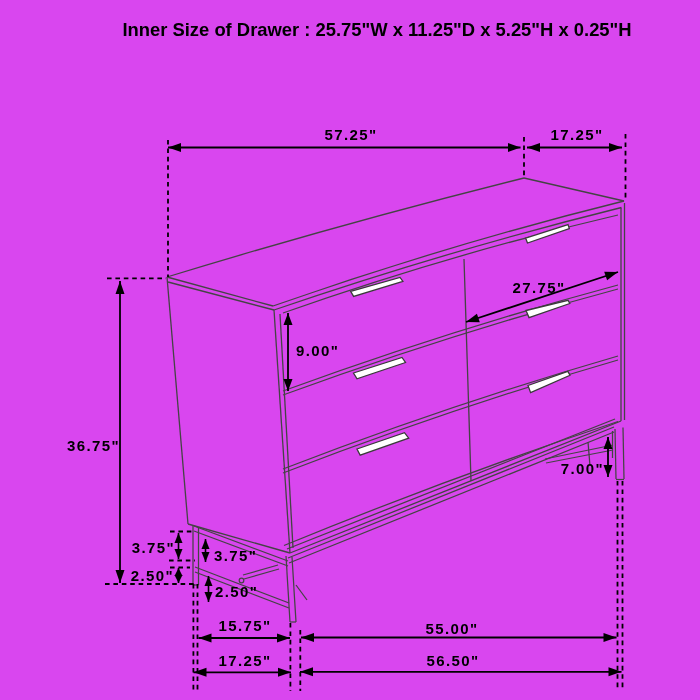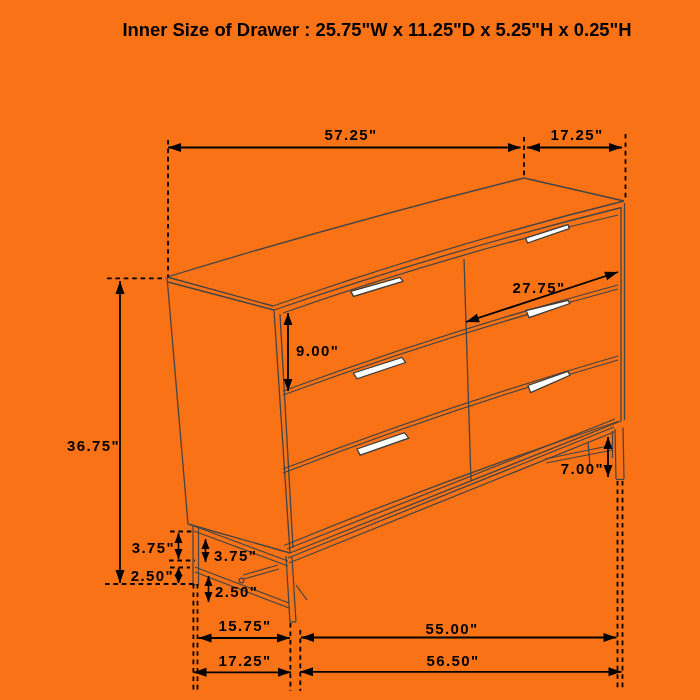--- a/index.html
+++ b/index.html
@@ -1,16 +1,16 @@
 <!DOCTYPE html>
 <html><head>
 <meta charset="utf-8">
 <style>
   html,body{margin:0;padding:0;background:#ffffff;}
-  .page{position:relative;width:700px;height:700px;background:#f97316;overflow:hidden;
+  .page{position:relative;width:700px;height:700px;background:#d946ef;overflow:hidden;
         font-family:"Liberation Sans", sans-serif;}
   svg{position:absolute;left:0;top:0;}
   text{font-family:"Liberation Sans", sans-serif;font-weight:bold;fill:#000000;}
   .dim{font-size:15px;letter-spacing:1.4px;}
   .ttl{font-size:18.4px;}
 </style>
 </head>
 <body>
 <div class="page">
 <svg width="700" height="700" viewBox="0 0 700 700">

